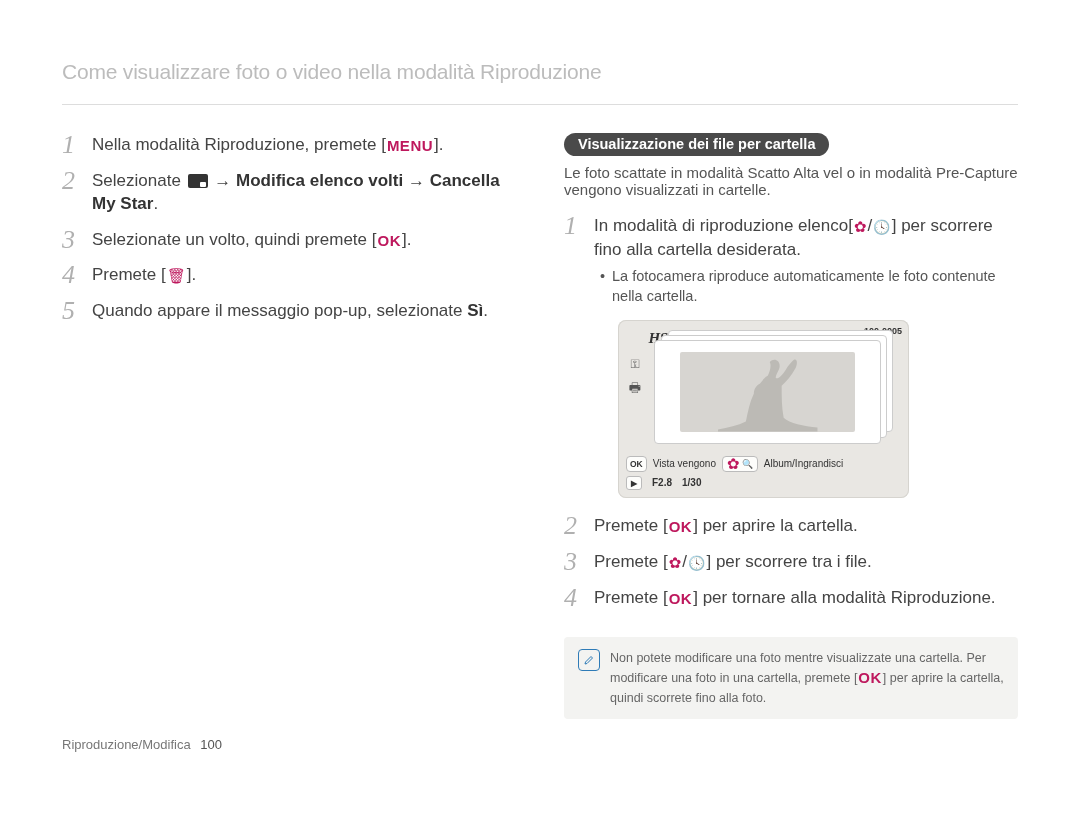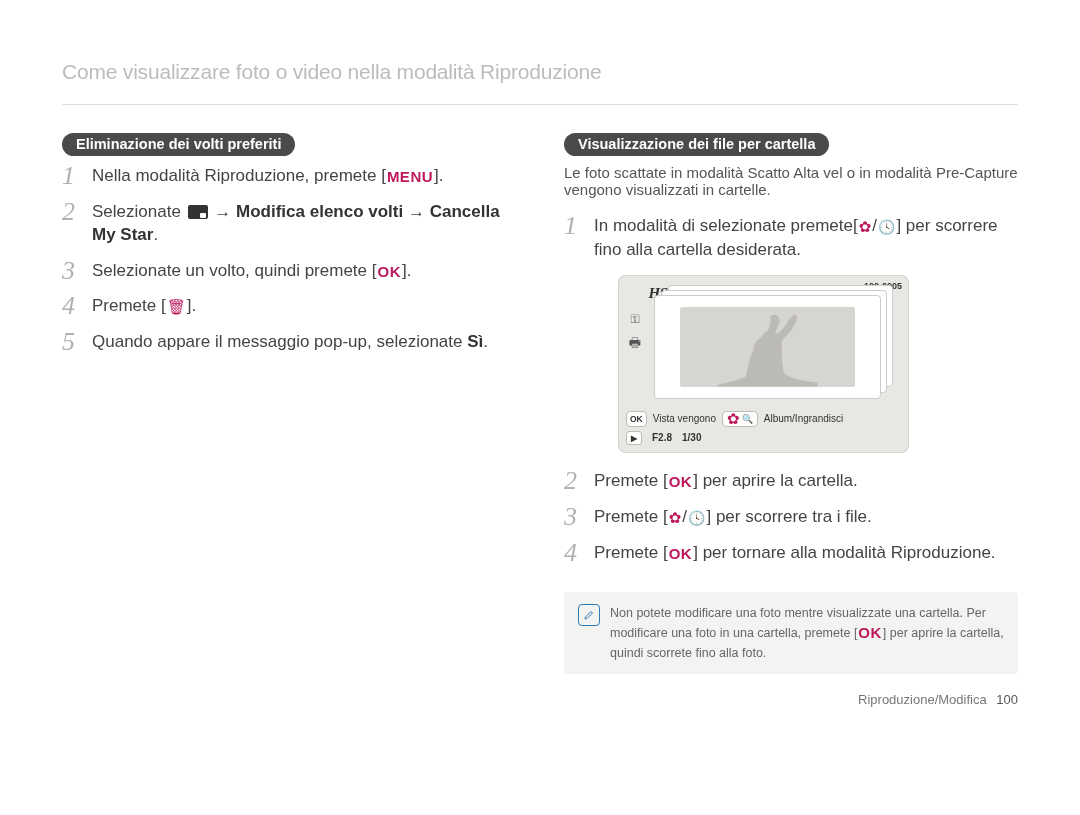--- a/index.html
+++ b/index.html
@@ -265,38 +265,37 @@
     border: 1.5px solid #2e7bb7;
     border-radius: 4px;
     display: flex;
     align-items: center;
     justify-content: center;
     color: #2e7bb7;
   }
   .note-icon svg { width: 12px; height: 12px; display: block; }
 
   .footer {
-    text-align: right;
+    text-align: left;
     font-size: 13px;
     color: #777;
     margin-top: 18px;
   }
   .footer .pg { color: #555; margin-left: 6px; }
 </style>
 </head>
 <body>
 
 <div class="page">
 
   <div class="page-title">Come visualizzare foto o video nella modalità Riproduzione</div>
 
   <div class="columns">
 
     <div class="col">
-      <div class="pill">Eliminazione dei volti preferiti</div>
 
       <ol class="steps">
         <li>
           <span>Nella modalità Riproduzione, premete [</span><span class="glyph-box glyph-menu">MENU</span><span>].</span>
         </li>
         <li>
           <span>Selezionate </span><span class="glyph-display"></span><span> → </span><span class="b">Modifica elenco volti</span><span> → </span><span class="b">Cancella My Star</span><span>.</span>
         </li>
         <li>
           <span>Selezionate un volto, quindi premete [</span><span class="glyph-box glyph-ok">OK</span><span>].</span>
@@ -309,21 +308,22 @@
         </li>
       </ol>
     </div>
 
     <div class="col">
       <div class="pill">Visualizzazione dei file per cartella</div>
       <div class="subdesc">Le foto scattate in modalità Scatto Alta vel o in modalità Pre-Capture vengono visualizzati in cartelle.</div>
 
       <ol class="steps">
         <li>
-          <span>In modalità di selezionate premete[</span><span class="glyph-box glyph-flower"></span><span>/</span><span class="glyph-box glyph-timer"></span><span>] per scorrere fino alla cartella desiderata.</span>
+          <span>In modalità di riproduzione elenco[</span><span class="glyph-box glyph-flower"></span><span>/</span><span class="glyph-box glyph-timer"></span><span>] per scorrere fino alla cartella desiderata.</span>
+          <div class="sub-bullet">La fotocamera riproduce automaticamente le foto contenute nella cartella.</div>
 
           
           <div class="screen-wrap">
             <div class="screen">
               <div class="screen-top">
                 <div class="side-icons">
                   <span class="hs">HS</span>
                   <span class="key"></span>
                   <span class="printer"></span>
                 </div>

